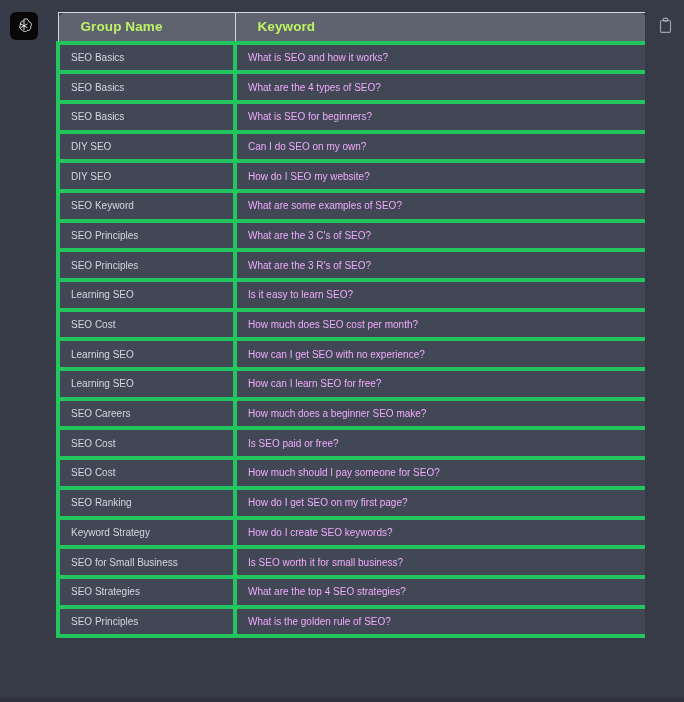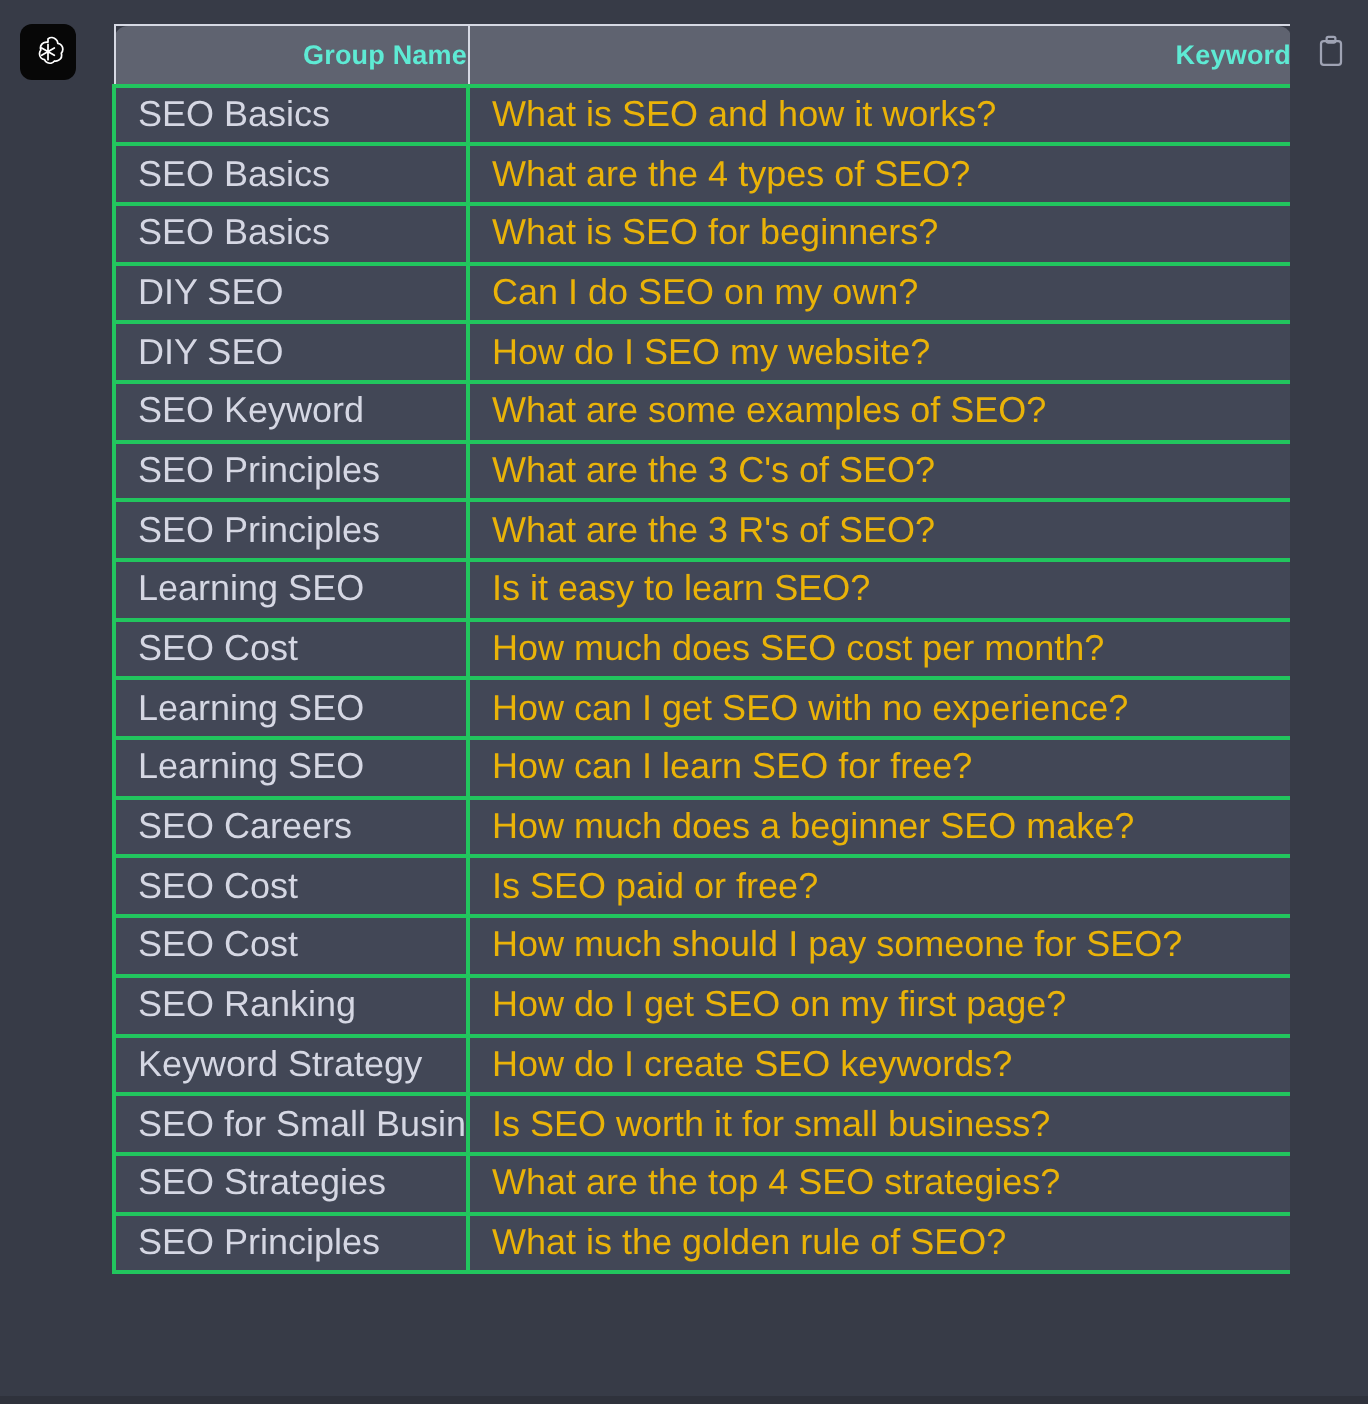--- a/index.html
+++ b/index.html
@@ -48,44 +48,44 @@
     width: 589px;
     border-collapse: collapse;
     table-layout: fixed;
     font-size: 13.5px;
   }
   table.kw col.c1 { width: 177px; }
   table.kw col.c2 { width: 412px; }
 
   table.kw thead th {
     background: #5f6370;
-    color: #5eead4;
+    color: #bef264;
     font-weight: bold;
     font-size: 13.5px;
-    text-align: right;
+    text-align: left;
     height: 30px;
-    padding: 0 0 0 11px;
+    padding: 0 0 0 22px;
     border: 1px solid #d6d9e4;
     letter-spacing: .1px;
   }
   table.kw thead th:first-child { border-top-left-radius: 7px; border-right: none; }
   table.kw thead th:last-child  { border-top-right-radius: 7px; }
 
   table.kw tbody td {
     background: #424756;
     color: #d8dae6;
     height: 29.7px;
     padding: 0 0 0 11px;
-    border: 2px solid #22c55e;
-    font-size: 18px;
+    border: 4px solid #22c55e;
+    font-size: 10px;
     white-space: nowrap;
     overflow: hidden;
   }
   table.kw tbody td.gname { color: #d5d7e3; }
-  table.kw tbody td.kword { color: #eab308; }
+  table.kw tbody td.kword { color: #f0abfc; }
 
   
   .bottom-cut {
     position: absolute;
     left: 0; bottom: 0;
     width: 684px; height: 4px;
     background: #2f323c;
   }
 </style>
 </head>

